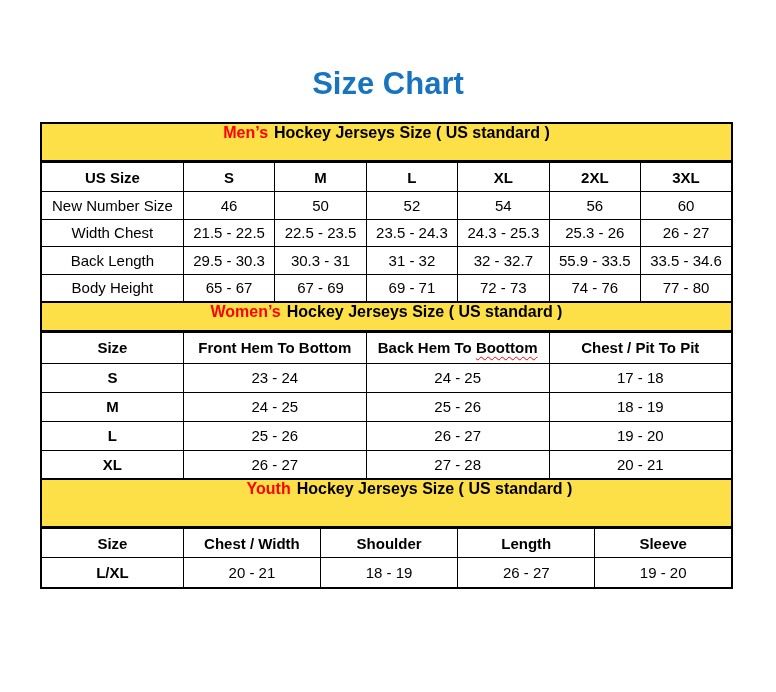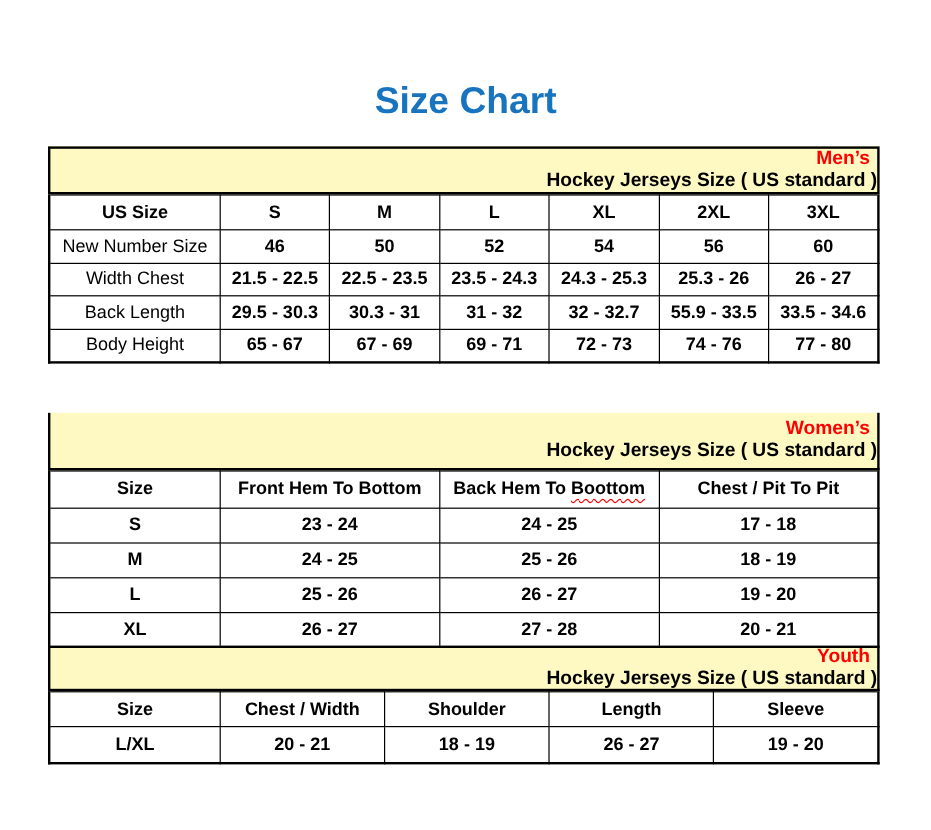--- a/index.html
+++ b/index.html
@@ -9,40 +9,40 @@
 
   .title {
     position: absolute; top: 66px; left: 0; width: 100%;
     text-align: center; font-size: 31px; font-weight: bold;
     color: #1874BE;
   }
 
   .chart { position: absolute; top: 122px; left: 40px; width: 693px; }
 
   .banner {
-    display: flex; justify-content: center; align-items: flex-end;
-    background: #fef9c3; border: 2.5px solid #000;
-    font-weight: bold; font-size: 16px; color: #000; flex-direction: column;
+    display: flex; justify-content: center; align-items: flex-start;
+    background: #fde047; border: 2.5px solid #000;
+    font-weight: bold; font-size: 16px; color: #000;
   }
   .banner .hl { color: #FF0000; margin-right: 6px; }
   .b-mens  { height: 40px; }
-  .b-womens{ height: 48px; border-top: none; margin-top: 41px; }
-  .b-youth { height: 36px; border-top: none; padding-left: 46px; }
+  .b-womens{ height: 29px; border-top: none; }
+  .b-youth { height: 48px; border-top: none; padding-left: 46px; }
 
   table {
     width: 100%; border-collapse: collapse; table-layout: fixed;
     border: 2.5px solid #000; border-top: none;
   }
   th, td {
     border: 1.5px solid #000; text-align: center; vertical-align: middle;
     padding: 0; color: #000; overflow: hidden; white-space: nowrap;
   }
   thead th { font-weight: bold; font-size: 15px; }
   tbody th { font-weight: bold; font-size: 15px; }
-  tbody td { font-weight: bold; font-size: 15px; }
+  tbody td { font-weight: normal; font-size: 15px; }
 
   thead th:first-child { width: 20.6%; }
   .t-mens tbody th { font-weight: normal; }
 
   .t-mens  thead tr { height: 29px; }
   .t-mens  tbody tr { height: 27.5px; }
   .t-womens thead tr { height: 31px; }
   .t-womens tbody tr { height: 29px; }
   .t-youth thead tr { height: 29px; }
   .t-youth tbody tr { height: 30px; }

